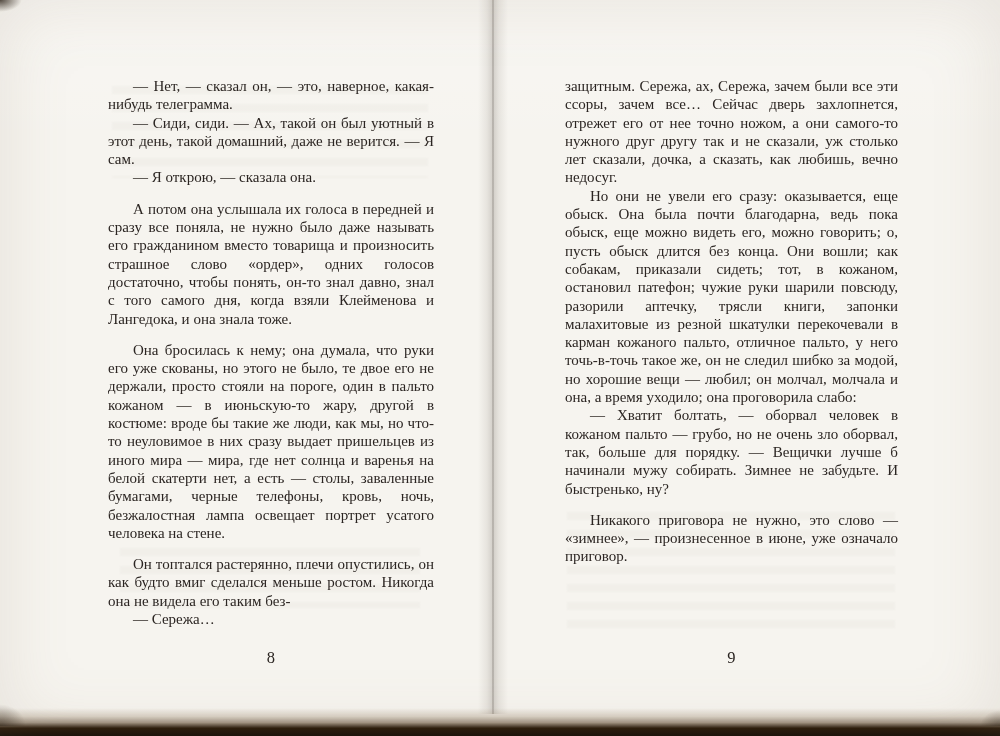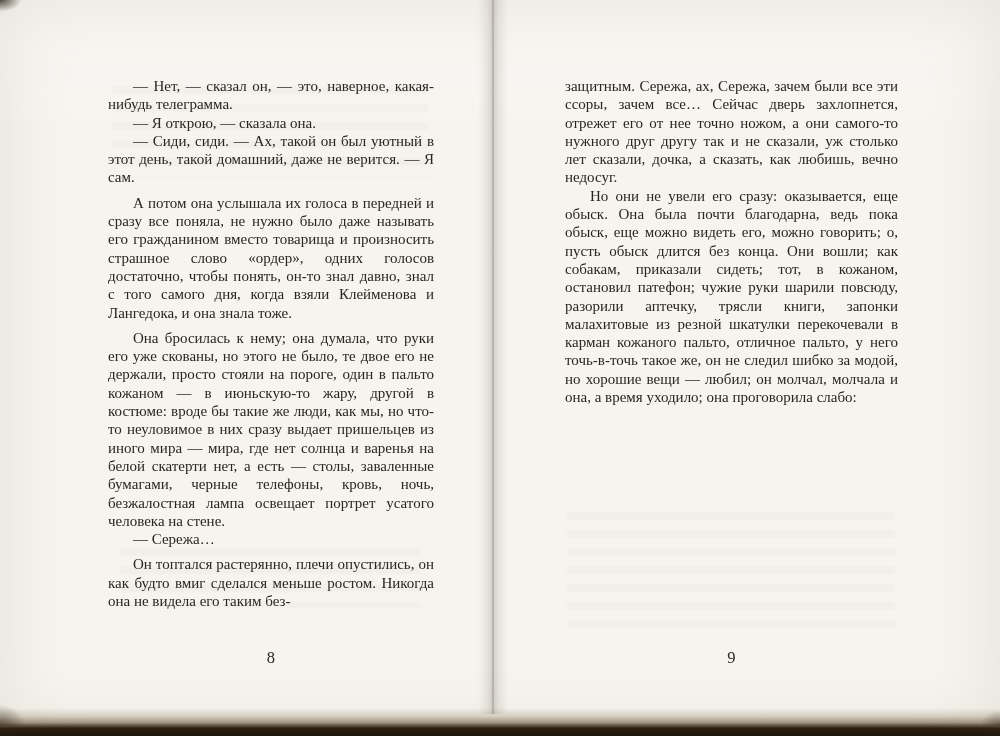--- a/index.html
+++ b/index.html
@@ -32,21 +32,21 @@
     line-height: 18.3px;
     text-align: justify;
     hyphens: auto;
     -webkit-hyphens: auto;
     z-index: 3;
   }
   .text-block.left  { left: 108px; width: 326px; }
   .text-block.right { left: 565px; width: 333px; }
   .para { margin: 0; }
   .para.indent { text-indent: 25px; }
-  .para.gap { margin-top: 7px; }
+  .para.gap { margin-top: 13px; }
   .page-number {
     position: absolute;
     top: 648px;
     text-align: center;
     font-size: 16.5px;
     letter-spacing: 0.5px;
     color: var(--ink, #2b2522);
     z-index: 3;
   }
   .page-number.left  { left: 108px; width: 326px; }
@@ -117,33 +117,35 @@
 <body>
 
 <div class="spread">
 
   <div class="ghost g1"></div>
   <div class="ghost g2"></div>
   <div class="ghost g3"></div>
 
   <div class="text-block left">
       <p class="para indent">— Нет, — сказал он, — это, наверное, какая-нибудь телеграмма.</p>
+      <p class="para indent">— Сиди, сиди. — Ах, такой он был уютный в этот день, такой домашний, даже не верится. — Я сам.</p>
       <p class="para indent">— Я открою, — сказала она.</p>
-      <p class="para indent">— Сиди, сиди. — Ах, такой он был уютный в этот день, такой домашний, даже не верится. — Я сам.</p>
       <p class="para indent gap">А потом она услышала их голоса в передней и сразу все поняла, не нужно было даже называть его гражданином вместо товарища и произносить страшное слово «ордер», одних голосов достаточно, чтобы понять, он-то знал давно, знал с того самого дня, когда взяли Клейменова и Лангедока, и она знала тоже.</p>
       <p class="para indent gap">Она бросилась к нему; она думала, что руки его уже скованы, но этого не было, те двое его не держали, просто стояли на пороге, один в пальто кожаном — в июньскую-то жару, другой в костюме: вроде бы такие же люди, как мы, но что-то неуловимое в них сразу выдает пришельцев из иного мира — мира, где нет солнца и варенья на белой скатерти нет, а есть — столы, заваленные бумагами, черные телефоны, кровь, ночь, безжалостная лампа освещает портрет усатого человека на стене.</p>
+      <p class="para indent gap">Он топтался растерянно, плечи опустились, он как будто вмиг сделался меньше ростом. Никогда она не видела его таким без-</p>
       <p class="para indent">— Сережа…</p>
-      <p class="para indent gap">Он топтался растерянно, плечи опустились, он как будто вмиг сделался меньше ростом. Никогда она не видела его таким без-</p>
     </div>
 
   <div class="page-number left">8</div>
 
   <div class="text-block right">
       <p class="para">защитным. Сережа, ах, Сережа, зачем были все эти ссоры, зачем все… Сейчас дверь захлопнется, отрежет его от нее точно ножом, а они самого-то нужного друг другу так и не сказали, уж столько лет сказали, дочка, а сказать, как любишь, вечно недосуг.</p>
       <p class="para indent">Но они не увели его сразу: оказывается, еще обыск. Она была почти благодарна, ведь пока обыск, еще можно видеть его, можно говорить; о, пусть обыск длится без конца. Они вошли; как собакам, приказали сидеть; тот, в кожаном, остановил патефон; чужие руки шарили повсюду, разорили аптечку, трясли книги, запонки малахитовые из резной шкатулки перекочевали в карман кожаного пальто, отличное пальто, у него точь-в-точь такое же, он не следил шибко за модой, но хорошие вещи — любил; он молчал, молчала и она, а время уходило; она проговорила слабо:</p>
+      <p class="para indent">— Хватит болтать, — оборвал человек в кожаном пальто — грубо, но не очень зло оборвал, так, больше для порядку. — Вещички лучше б начинали мужу собирать. Зимнее не забудьте. И быстренько, ну?</p>
+      <p class="para indent gap">Никакого приговора не нужно, это слово — «зимнее», — произнесенное в июне, уже означало приговор.</p>
     </div>
 
   <div class="page-number right">9</div>
 
   <div class="gutter"></div>
   <div class="bottom-edge"></div>
   <div class="corner-tl"></div>
   <div class="corner-bl"></div>
   <div class="corner-br"></div>
   <div class="vignette"></div>

